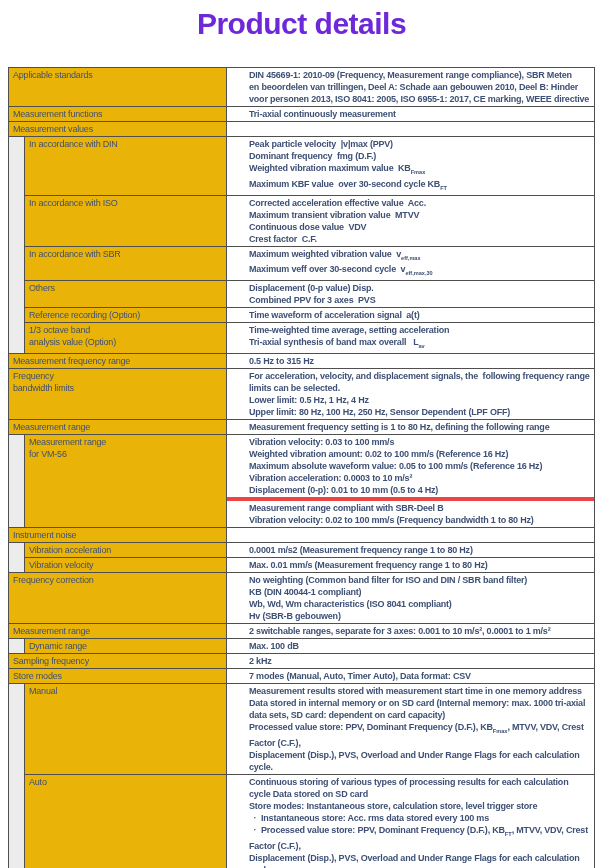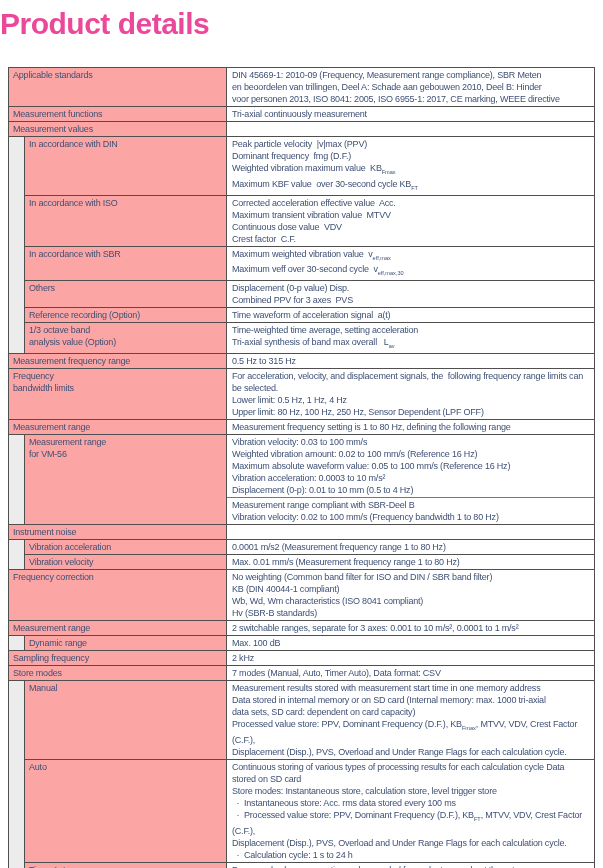--- a/index.html
+++ b/index.html
@@ -1,39 +1,39 @@
 <!DOCTYPE html>
 <html><head>
 <meta charset="utf-8">
 <style>
   html,body { margin:0; padding:0; background:#ffffff; }
   body { width:603px; min-height:868px; font-family:"Liberation Sans", sans-serif; }
   .page-title {
-    padding-top:7px; margin:0 0 26px 0;
+    text-align:center; padding-top:7px; margin:0 0 26px 0;
     font-size:30px; font-weight:bold; letter-spacing:-0.5px;
-    color:#ec4899;
+    color:#6d28d9;
   }
   table.spec {
     border-collapse:collapse; table-layout:fixed;
     width:587px; margin:0 8px 4px 8px;
     border:1px solid #4a4a4a;
   }
   table.spec td {
     border:1px solid #4f4f4f; vertical-align:top;
     font-size:9px; line-height:12px; letter-spacing:-0.2px;
     color:#3e5075;
   }
   td.label {
-    background:#fca5a5; padding:1px 0 1px 4px;
+    background:#eab308; padding:1px 0 1px 4px;
     white-space:pre-line;
   }
   td.gutter { background:#ececec; padding:0; }
   td.value { background:#ffffff; padding:0; }
-  .vcell { padding:1px 4px 1px 5px; }
-  .vcell.split { border-top:1px solid #ef4444; }
+  .vcell { padding:1px 4px 1px 22px;font-weight:bold; }
+  .vcell.split { border-top:4px solid #ef4444; }
   .ln { white-space:pre-wrap; }
   .ln sub { font-size:0.62em; letter-spacing:0; }
 </style>
 </head>
 <body>
 
 <h1 class="page-title">Product details</h1>
 
 <table class="spec">
   <colgroup>
@@ -193,21 +193,21 @@
           </div>
         </td>
       </tr>
       <tr>
         <td class="label" colspan="2">Frequency correction</td>
         <td class="value">
           <div class="vcell">
             <div class="ln">No weighting (Common band filter for ISO and DIN / SBR band filter)</div>
             <div class="ln">KB (DIN 40044-1 compliant)</div>
             <div class="ln">Wb, Wd, Wm characteristics (ISO 8041 compliant)</div>
-            <div class="ln">Hv (SBR-B standards)</div>
+            <div class="ln">Hv (SBR-B gebouwen)</div>
           </div>
         </td>
       </tr>
       <tr>
         <td class="label" colspan="2">Measurement range</td>
         <td class="value">
           <div class="vcell">
             <div class="ln">2 switchable ranges, separate for 3 axes: 0.001 to 10 m/s², 0.0001 to 1 m/s²</div>
           </div>
         </td>

